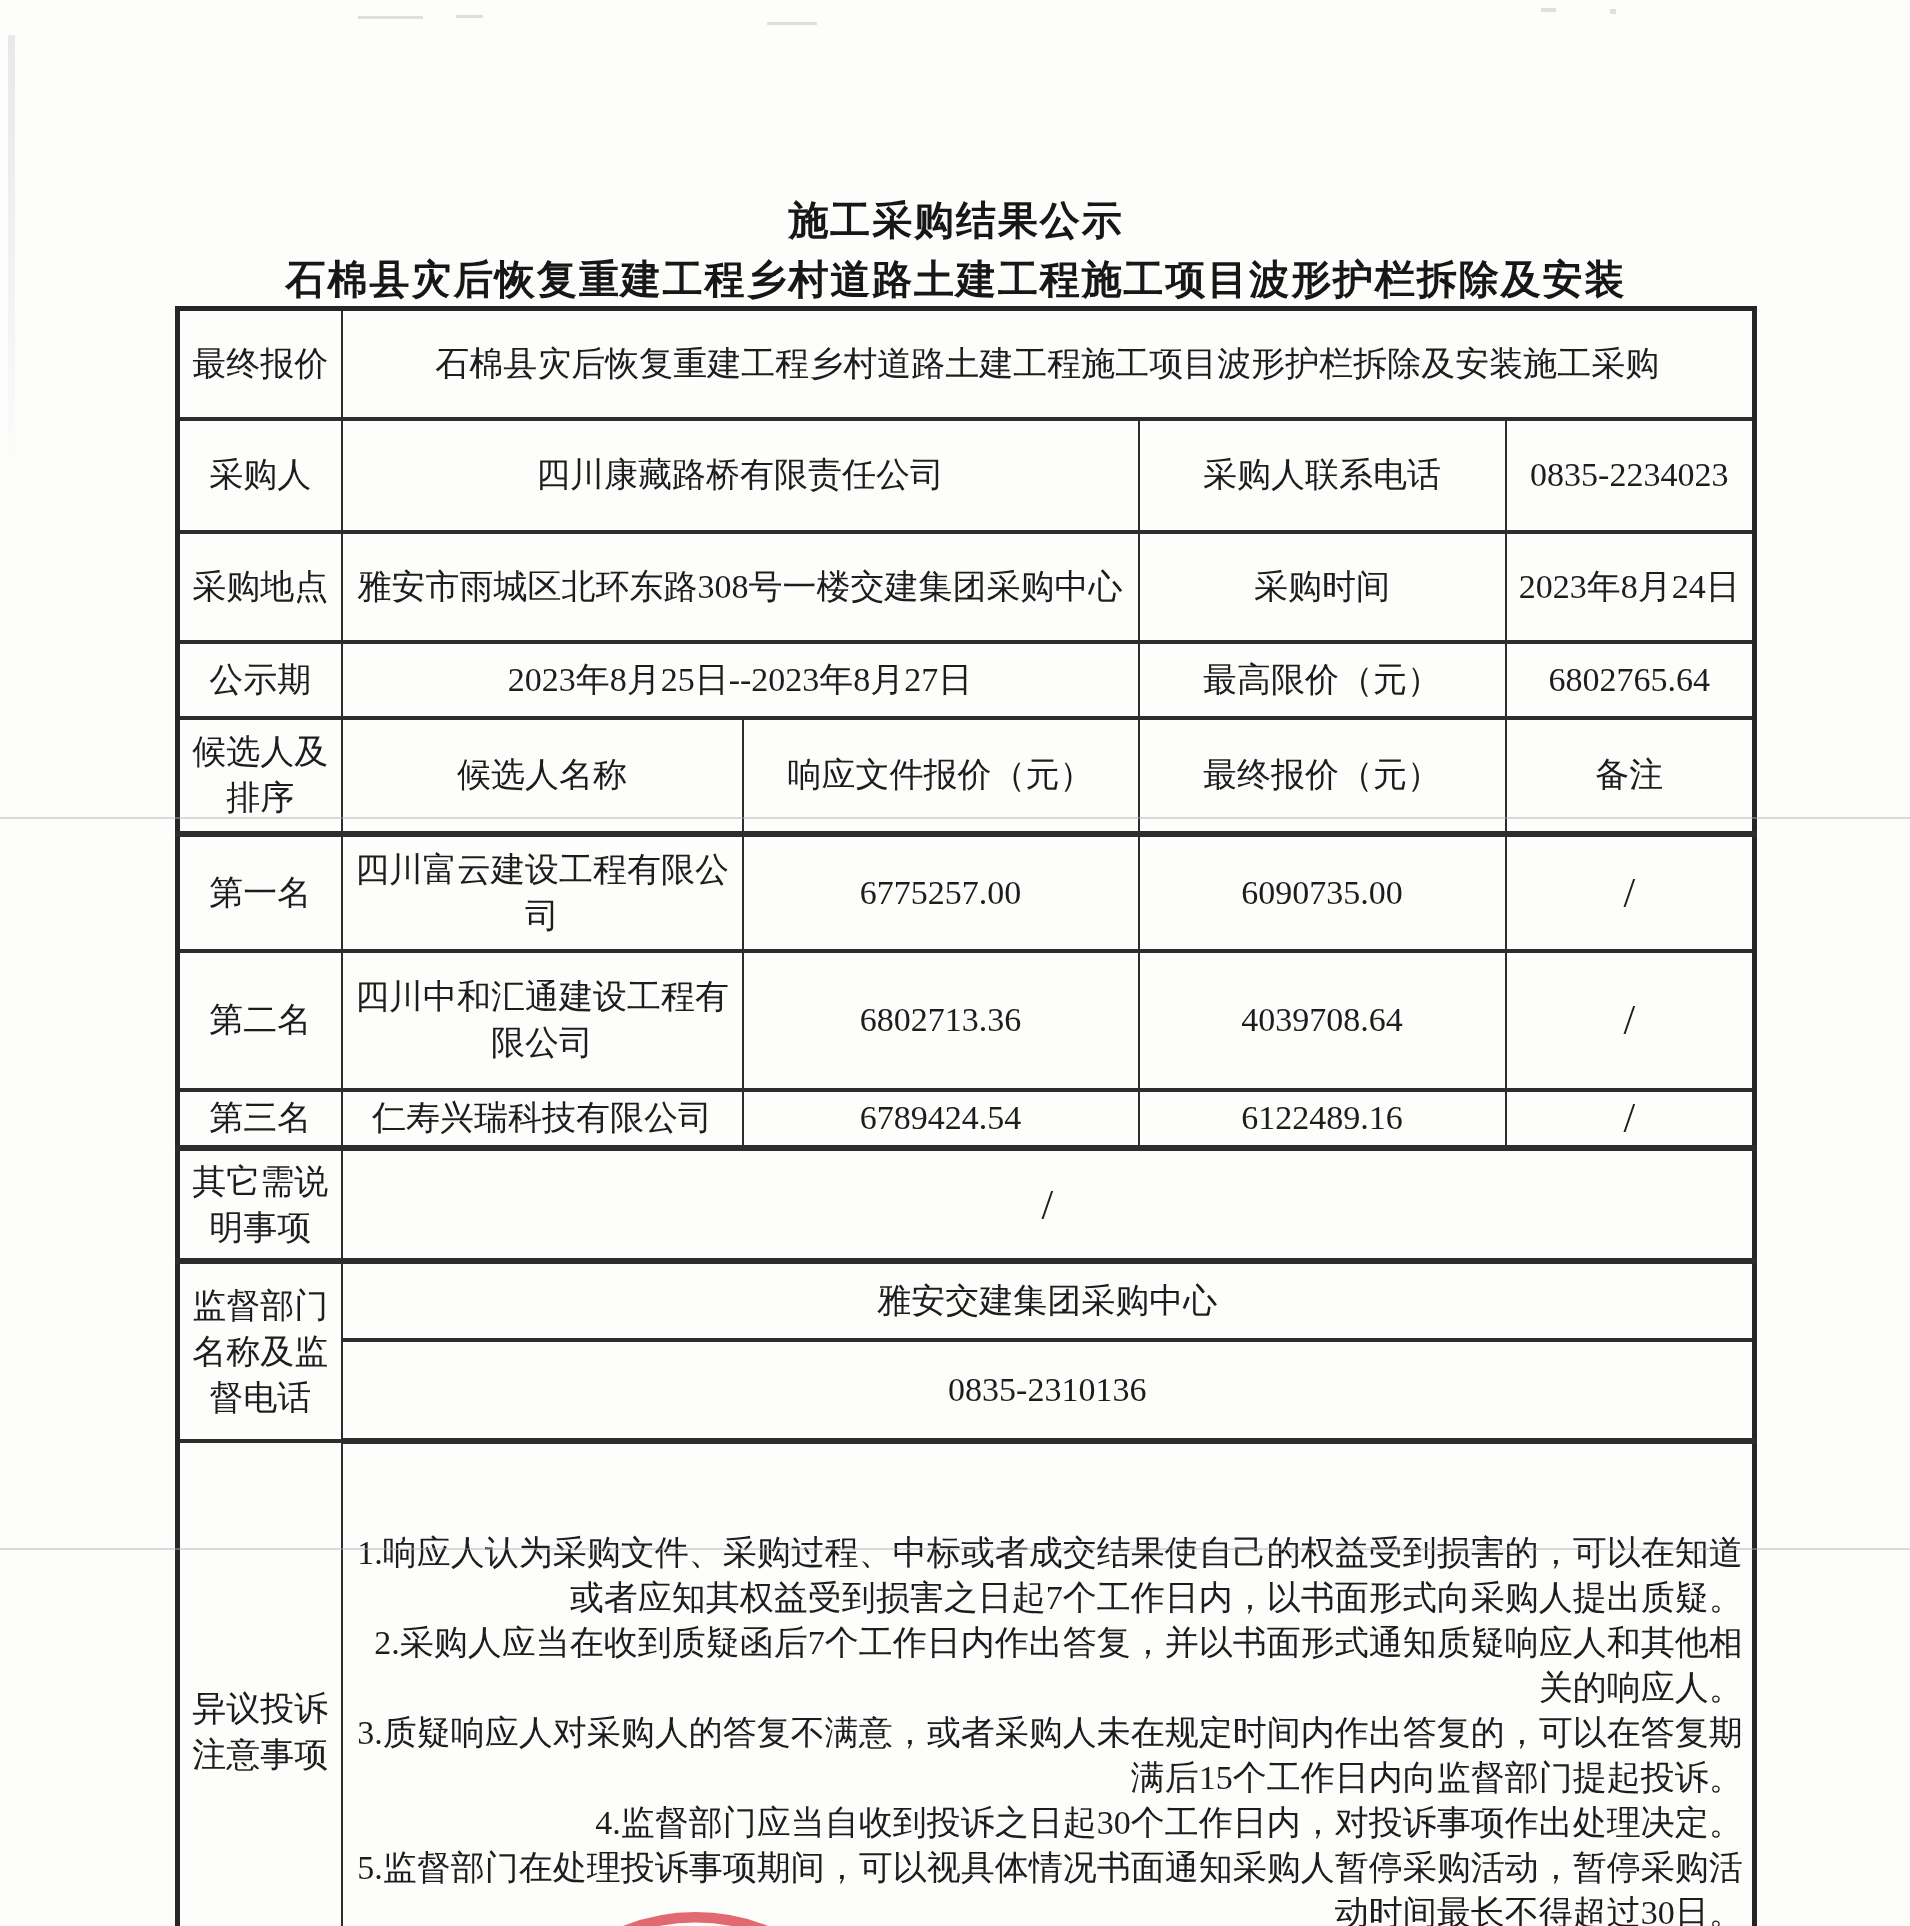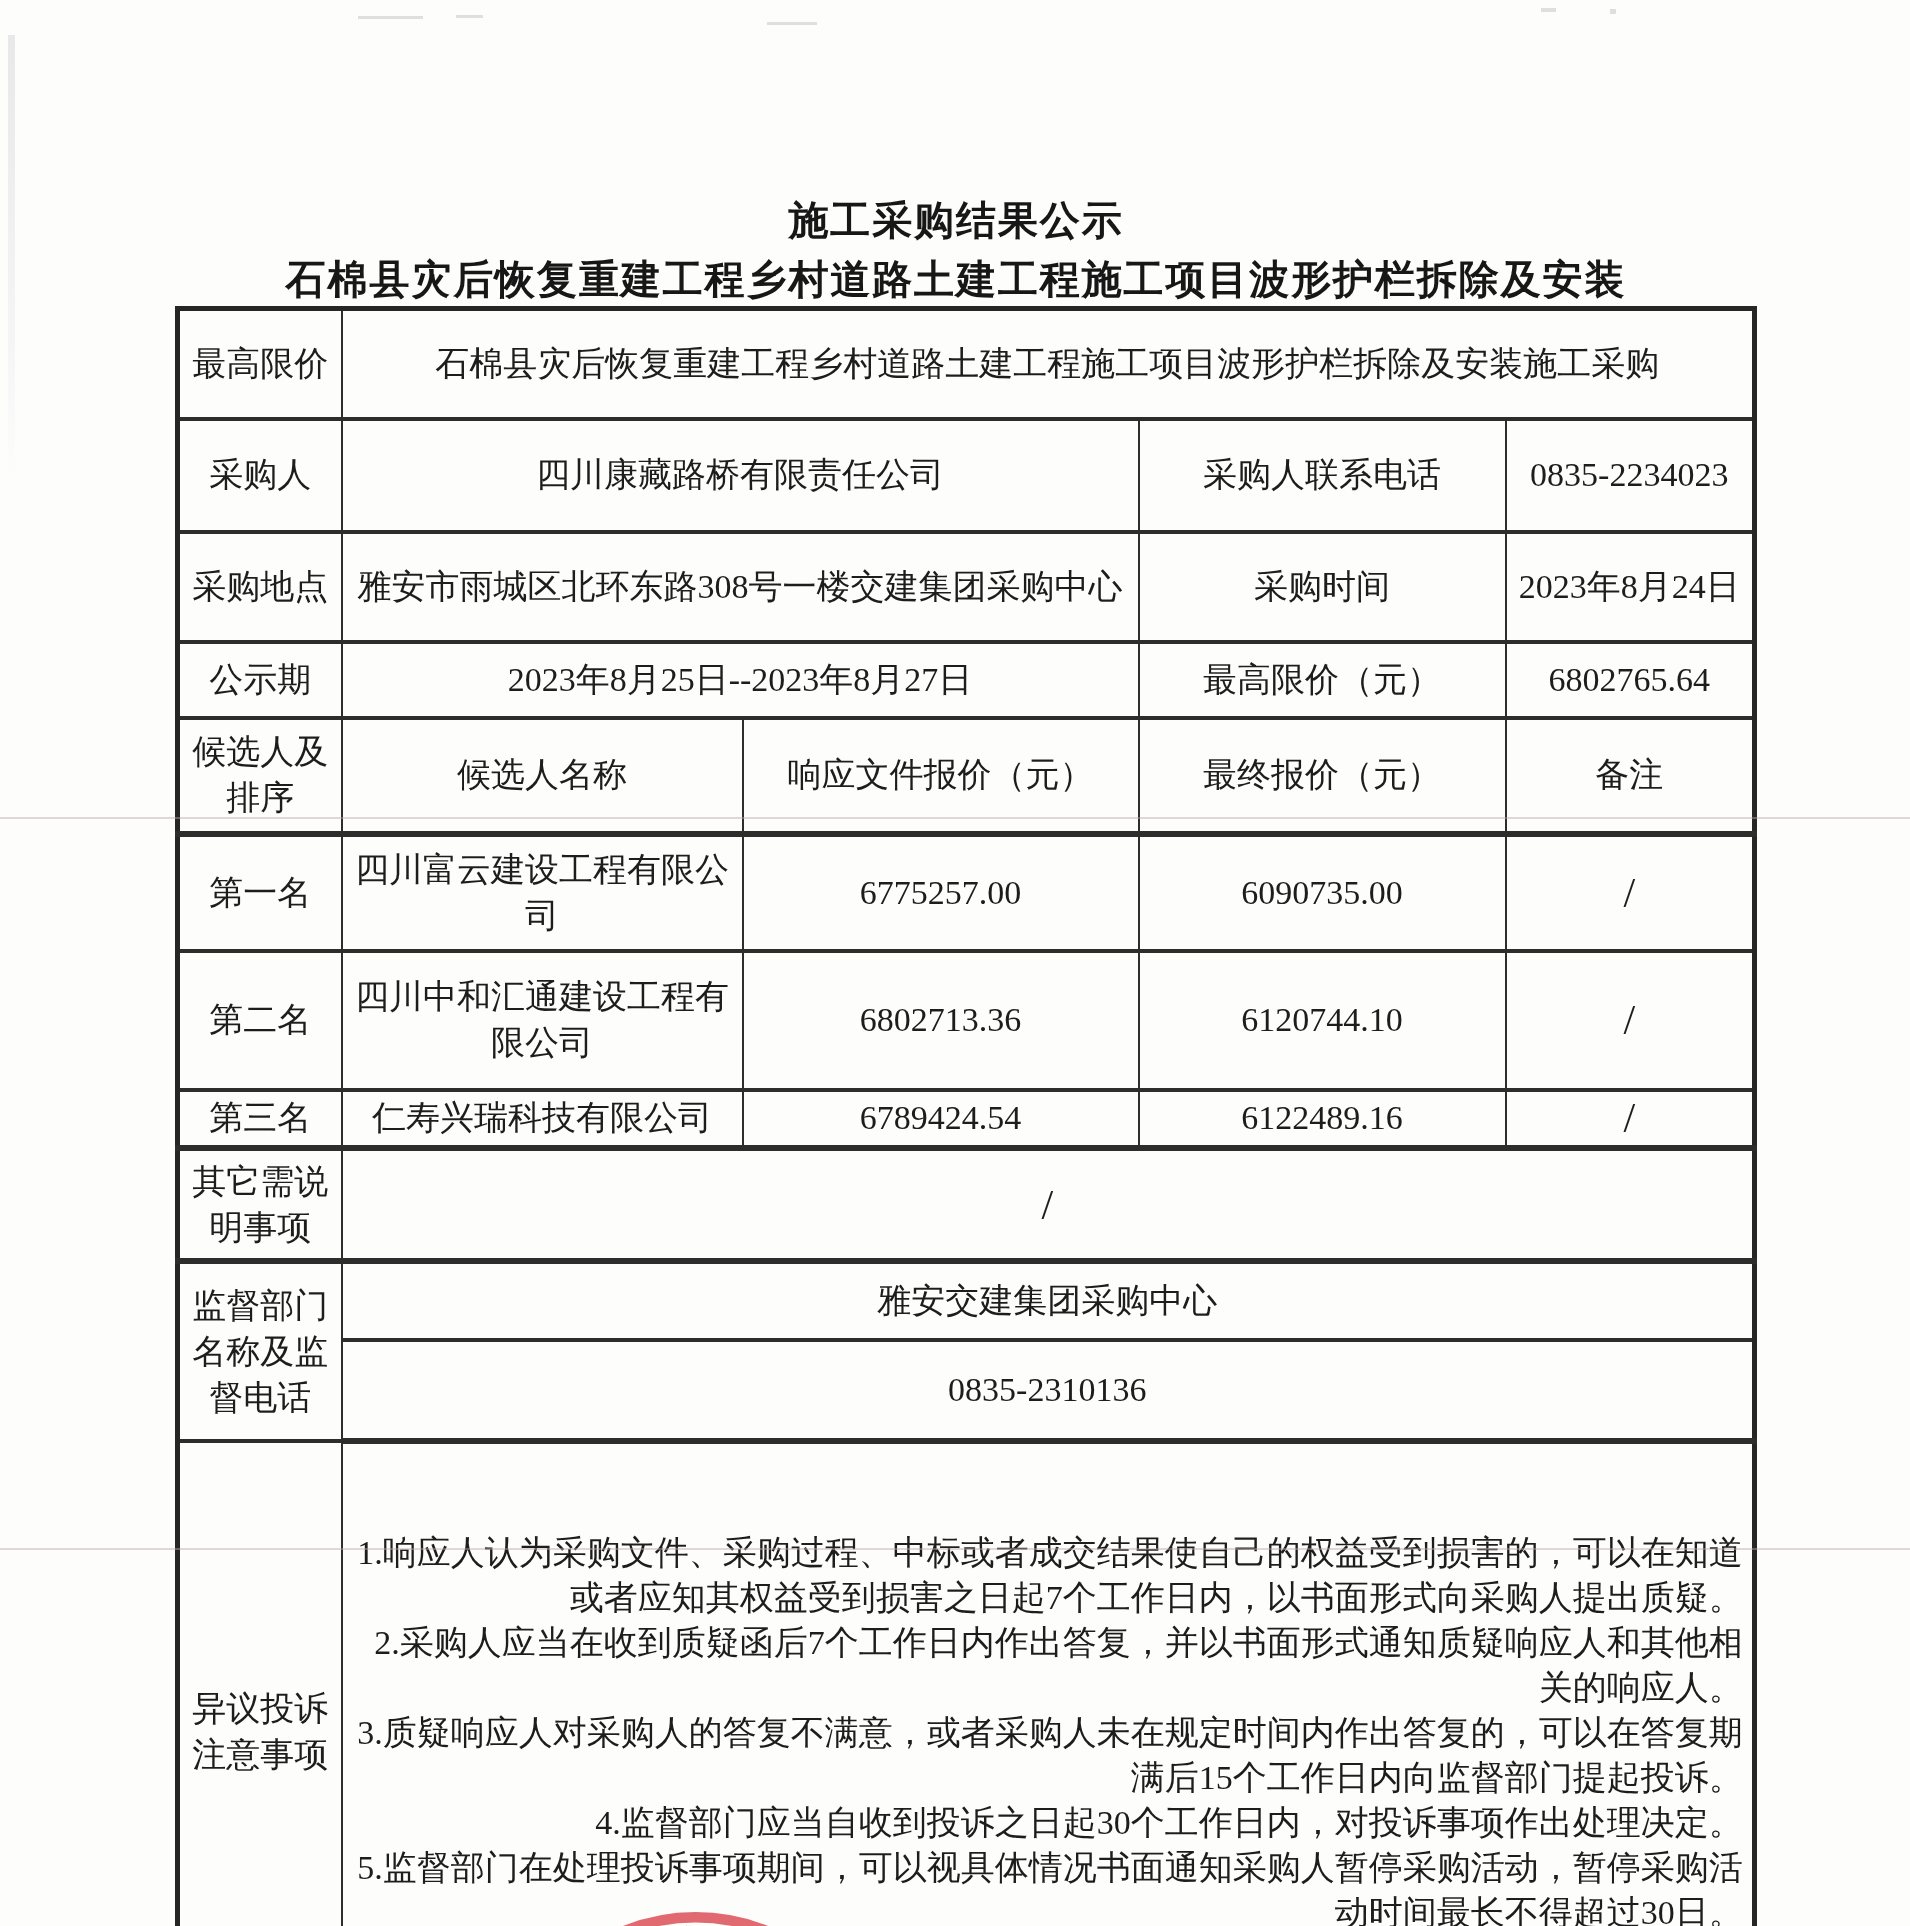--- a/index.html
+++ b/index.html
@@ -72,21 +72,21 @@
     <colgroup>
       <col style="width:164px">
         <col style="width:401px">
         <col style="width:396px">
       <col style="width:367px">
         <col style="width:249px">
     </colgroup>
 
     <tbody>
         <tr style="height:110px">
-      <td class="lbl">最高限价</td>
+      <td class="lbl">最终报价</td>
       <td colspan="4" class="tleft">石棉县灾后恢复重建工程乡村道路土建工程施工项目波形护栏拆除及安装施工采购</td>
     </tr>
 
     <tr style="height:113px">
       <td class="lbl">采购人</td>
       <td colspan="2" class="tleft">四川康藏路桥有限责任公司</td>
       <td>采购人联系电话</td>
       <td>0835-2234023</td>
     </tr>
 
@@ -117,21 +117,21 @@
       <td class="company">四川富云建设工程有限公司</td>
       <td>6775257.00</td>
       <td>6090735.00</td>
       <td class="slash">/</td>
     </tr>
 
     <tr style="height:139px">
       <td>第二名</td>
       <td class="company">四川中和汇通建设工程有限公司</td>
       <td>6802713.36</td>
-      <td>6120744.10</td>
+      <td>4039708.64</td>
       <td class="slash">/</td>
     </tr>
 
     <tr style="height:58px" class="thickline">
       <td>第三名</td>
       <td class="company">仁寿兴瑞科技有限公司</td>
       <td>6789424.54</td>
       <td>6122489.16</td>
       <td class="slash">/</td>
     </tr>

